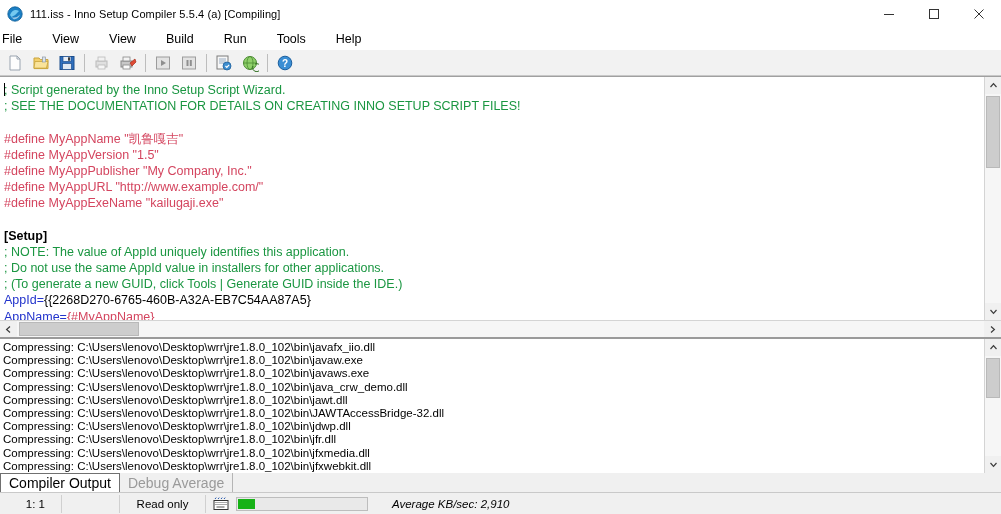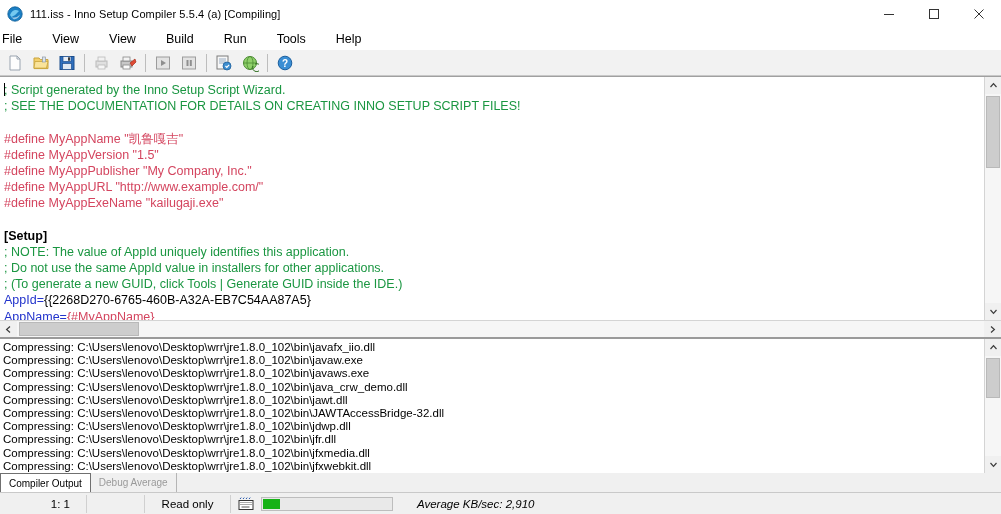--- a/index.html
+++ b/index.html
@@ -204,21 +204,21 @@
   .out-line { height: 13.2px; white-space: pre; }
 
   
   .tabs {
     height: 19px;
     flex: 0 0 19px;
     background: #f0f0f0;
     display: flex;
     align-items: flex-end;
     border-top: 1px solid #a8a8a8;
-    font-size: 10px;
+    font-size: 14px;
   }
   .tab {
     height: 19px;
     padding: 2px 8px 2px 8px;
     display: flex; align-items: center;
     border-right: 1px solid #9c9c9c;
     white-space: nowrap;
   }
   .tab.active { background: #ffffff; color: #000; border: 1px solid #707070; border-bottom: none; }
   .tab.inactive { background: #f0f0f0; color: #9a9a9a; border-right: 1px solid #b5b5b5; }
@@ -227,21 +227,20 @@
   
   .statusbar {
     height: 22px;
     flex: 0 0 22px;
     background: #f0f0f0;
     border-top: 1px solid #c9c9c9;
     display: flex;
     align-items: center;
     font-size: 11.5px;
     color: #000;
-    padding-left: 25px;
   }
   .st-cell {
     height: 18px;
     display: flex; align-items: center;
     border-right: 1px solid #d0d0d0;
     padding: 0 6px;
     white-space: nowrap;
   }
   .st-pos { width: 62px; justify-content: flex-end; padding-right: 16px; }
   .st-blank { width: 58px; }

